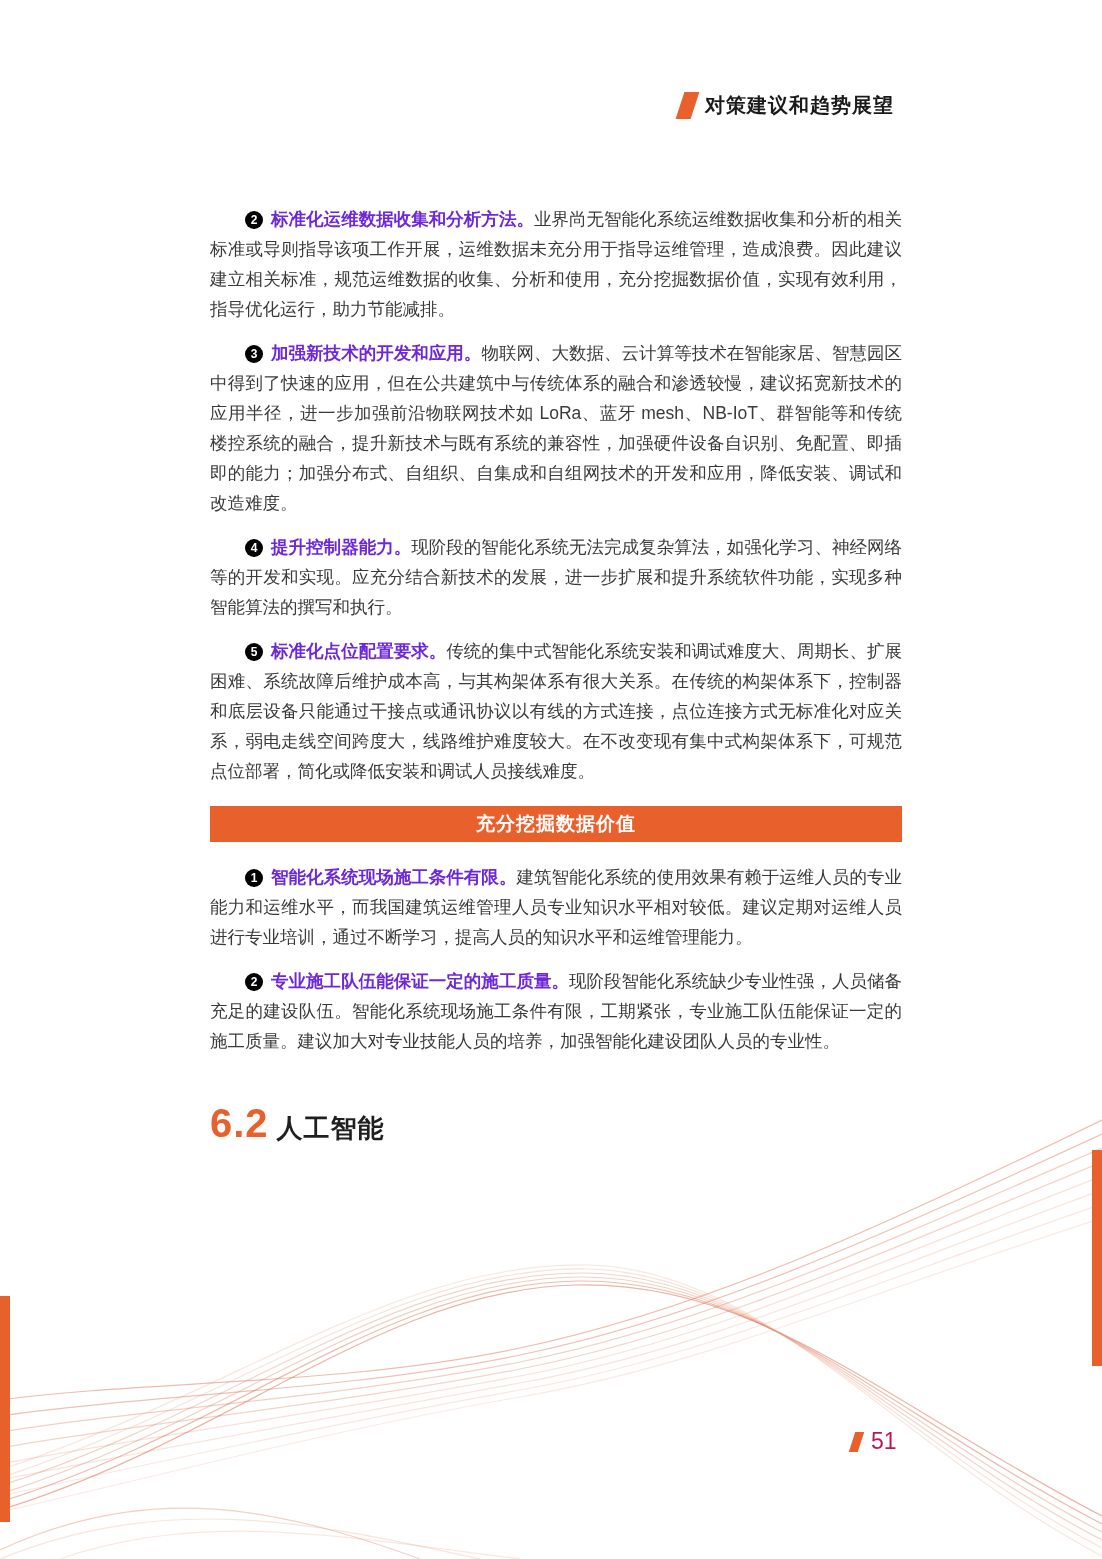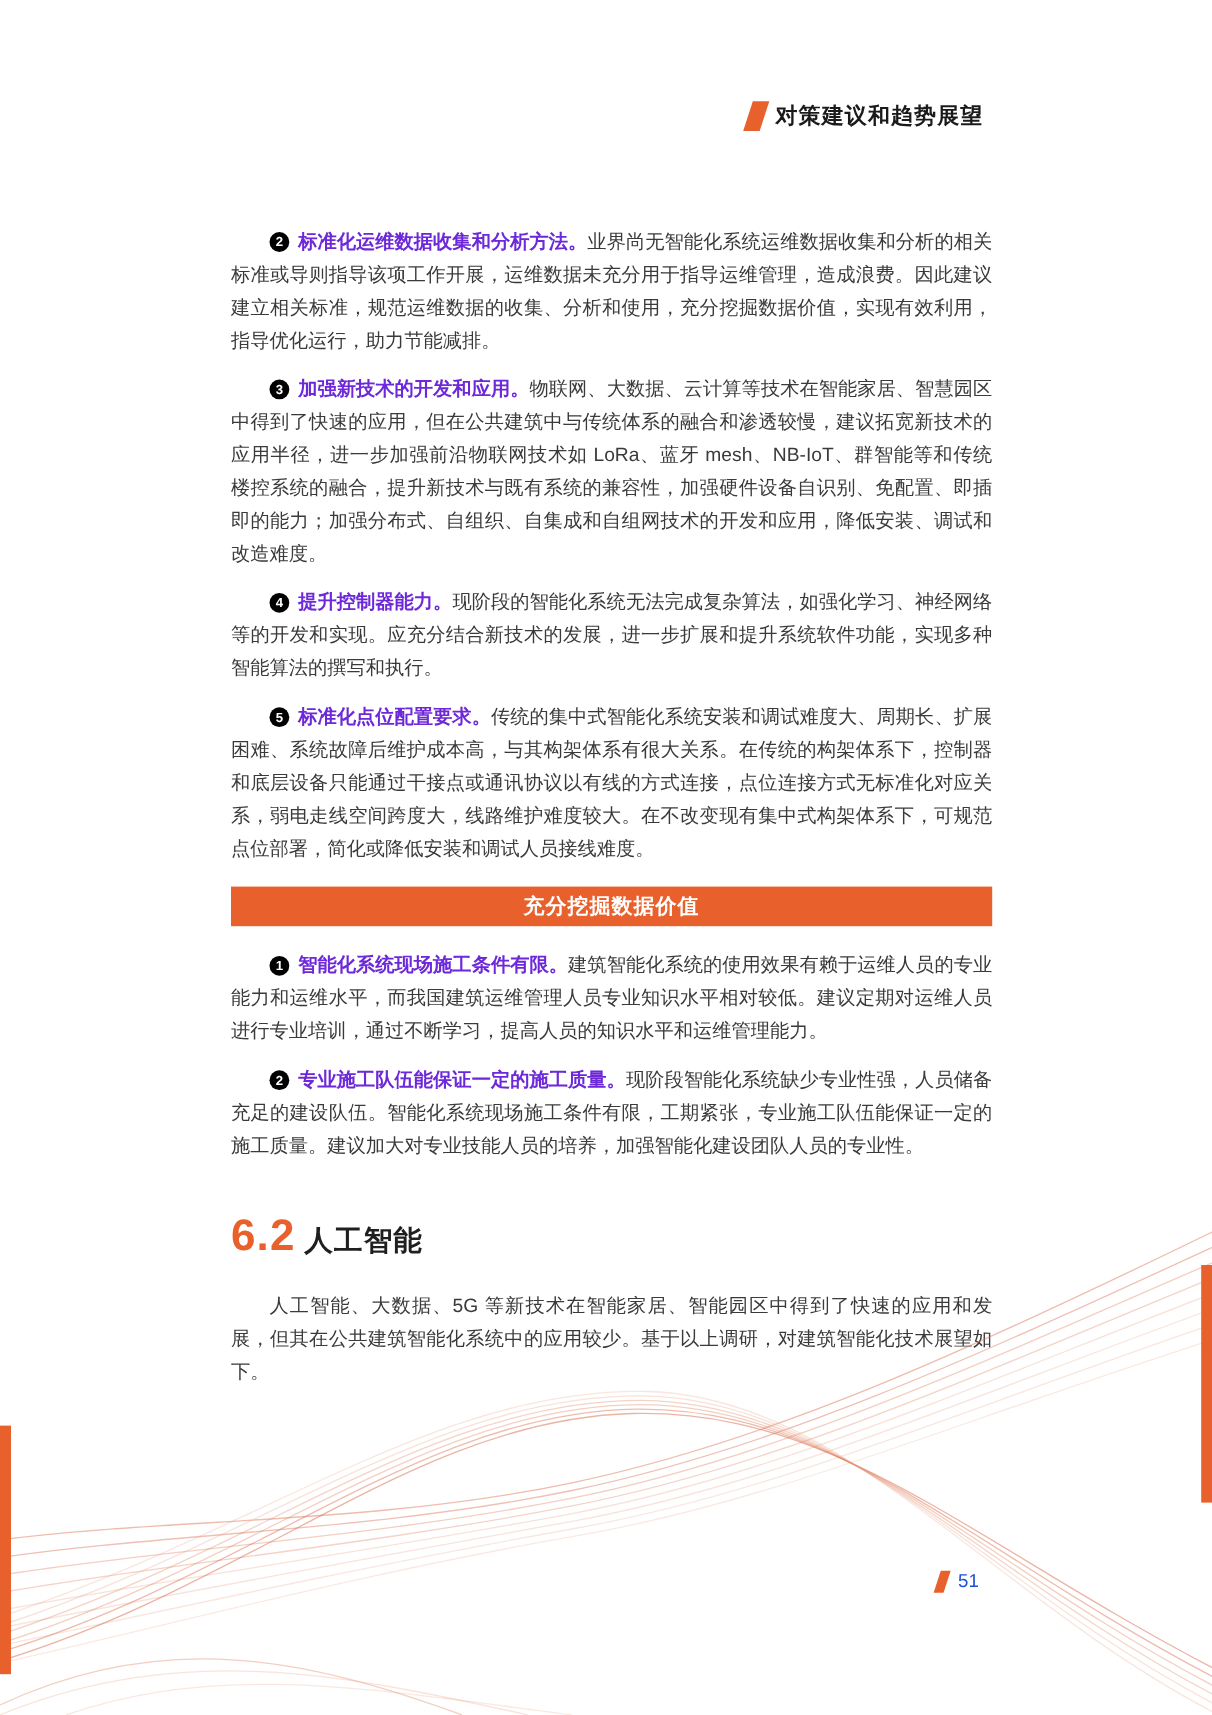--- a/index.html
+++ b/index.html
@@ -134,22 +134,22 @@
     align-items:center;
     gap:10px;
   }
   .footer-slash{
     width:9px;
     height:20px;
     background:#E8612C;
     transform:skewX(-18deg);
   }
   .page-number{
-    font-size:17px;
-    color:#1d4ed8;
+    font-size:23px;
+    color:#be185d;
     text-align:center;
   }
 </style>
 </head>
 <body>
 
 <div class="page">
 
   <div class="header">
     <span class="header-slash"></span>
@@ -170,21 +170,20 @@
 
     <p class="para"><span class="marker">1</span><span class="lead">智能化系统现场施工条件有限。</span><span>建筑智能化系统的使用效果有赖于运维人员的专业能力和运维水平，而我国建筑运维管理人员专业知识水平相对较低。建议定期对运维人员进行专业培训，通过不断学习，提高人员的知识水平和运维管理能力。</span></p>
 
     <p class="para"><span class="marker">2</span><span class="lead">专业施工队伍能保证一定的施工质量。</span><span>现阶段智能化系统缺少专业性强，人员储备充足的建设队伍。智能化系统现场施工条件有限，工期紧张，专业施工队伍能保证一定的施工质量。建议加大对专业技能人员的培养，加强智能化建设团队人员的专业性。</span></p>
 
     <div class="heading">
       <span class="h-num">6.2</span>
       <span class="h-title">人工智能</span>
     </div>
 
-    <p class="para"><span>人工智能、大数据、5G 等新技术在智能家居、智能园区中得到了快速的应用和发展，但其在公共建筑智能化系统中的应用较少。基于以上调研，对建筑智能化技术展望如下。</span></p>
 
 
   </div>
 
   <svg class="waves" viewBox="0 0 1102 479" width="1102" height="479" xmlns="http://www.w3.org/2000/svg">
     <g fill="none" stroke-width="1.2">
       <path d="M1102,40 C876,150 700,230 520,268 C340,306 150,300 0,320" stroke="#d96a4a" opacity="0.45"></path>
       <path d="M1102,54 C872,160 700,238 520,275 C340,312 150,314 0,336" stroke="#d96a4a" opacity="0.42"></path>
       <path d="M1102,68 C868,170 700,246 520,282 C340,318 150,328 0,352" stroke="#e08663" opacity="0.40"></path>
       <path d="M1102,82 C864,180 700,254 520,289 C340,324 150,342 0,368" stroke="#e08663" opacity="0.36"></path>

